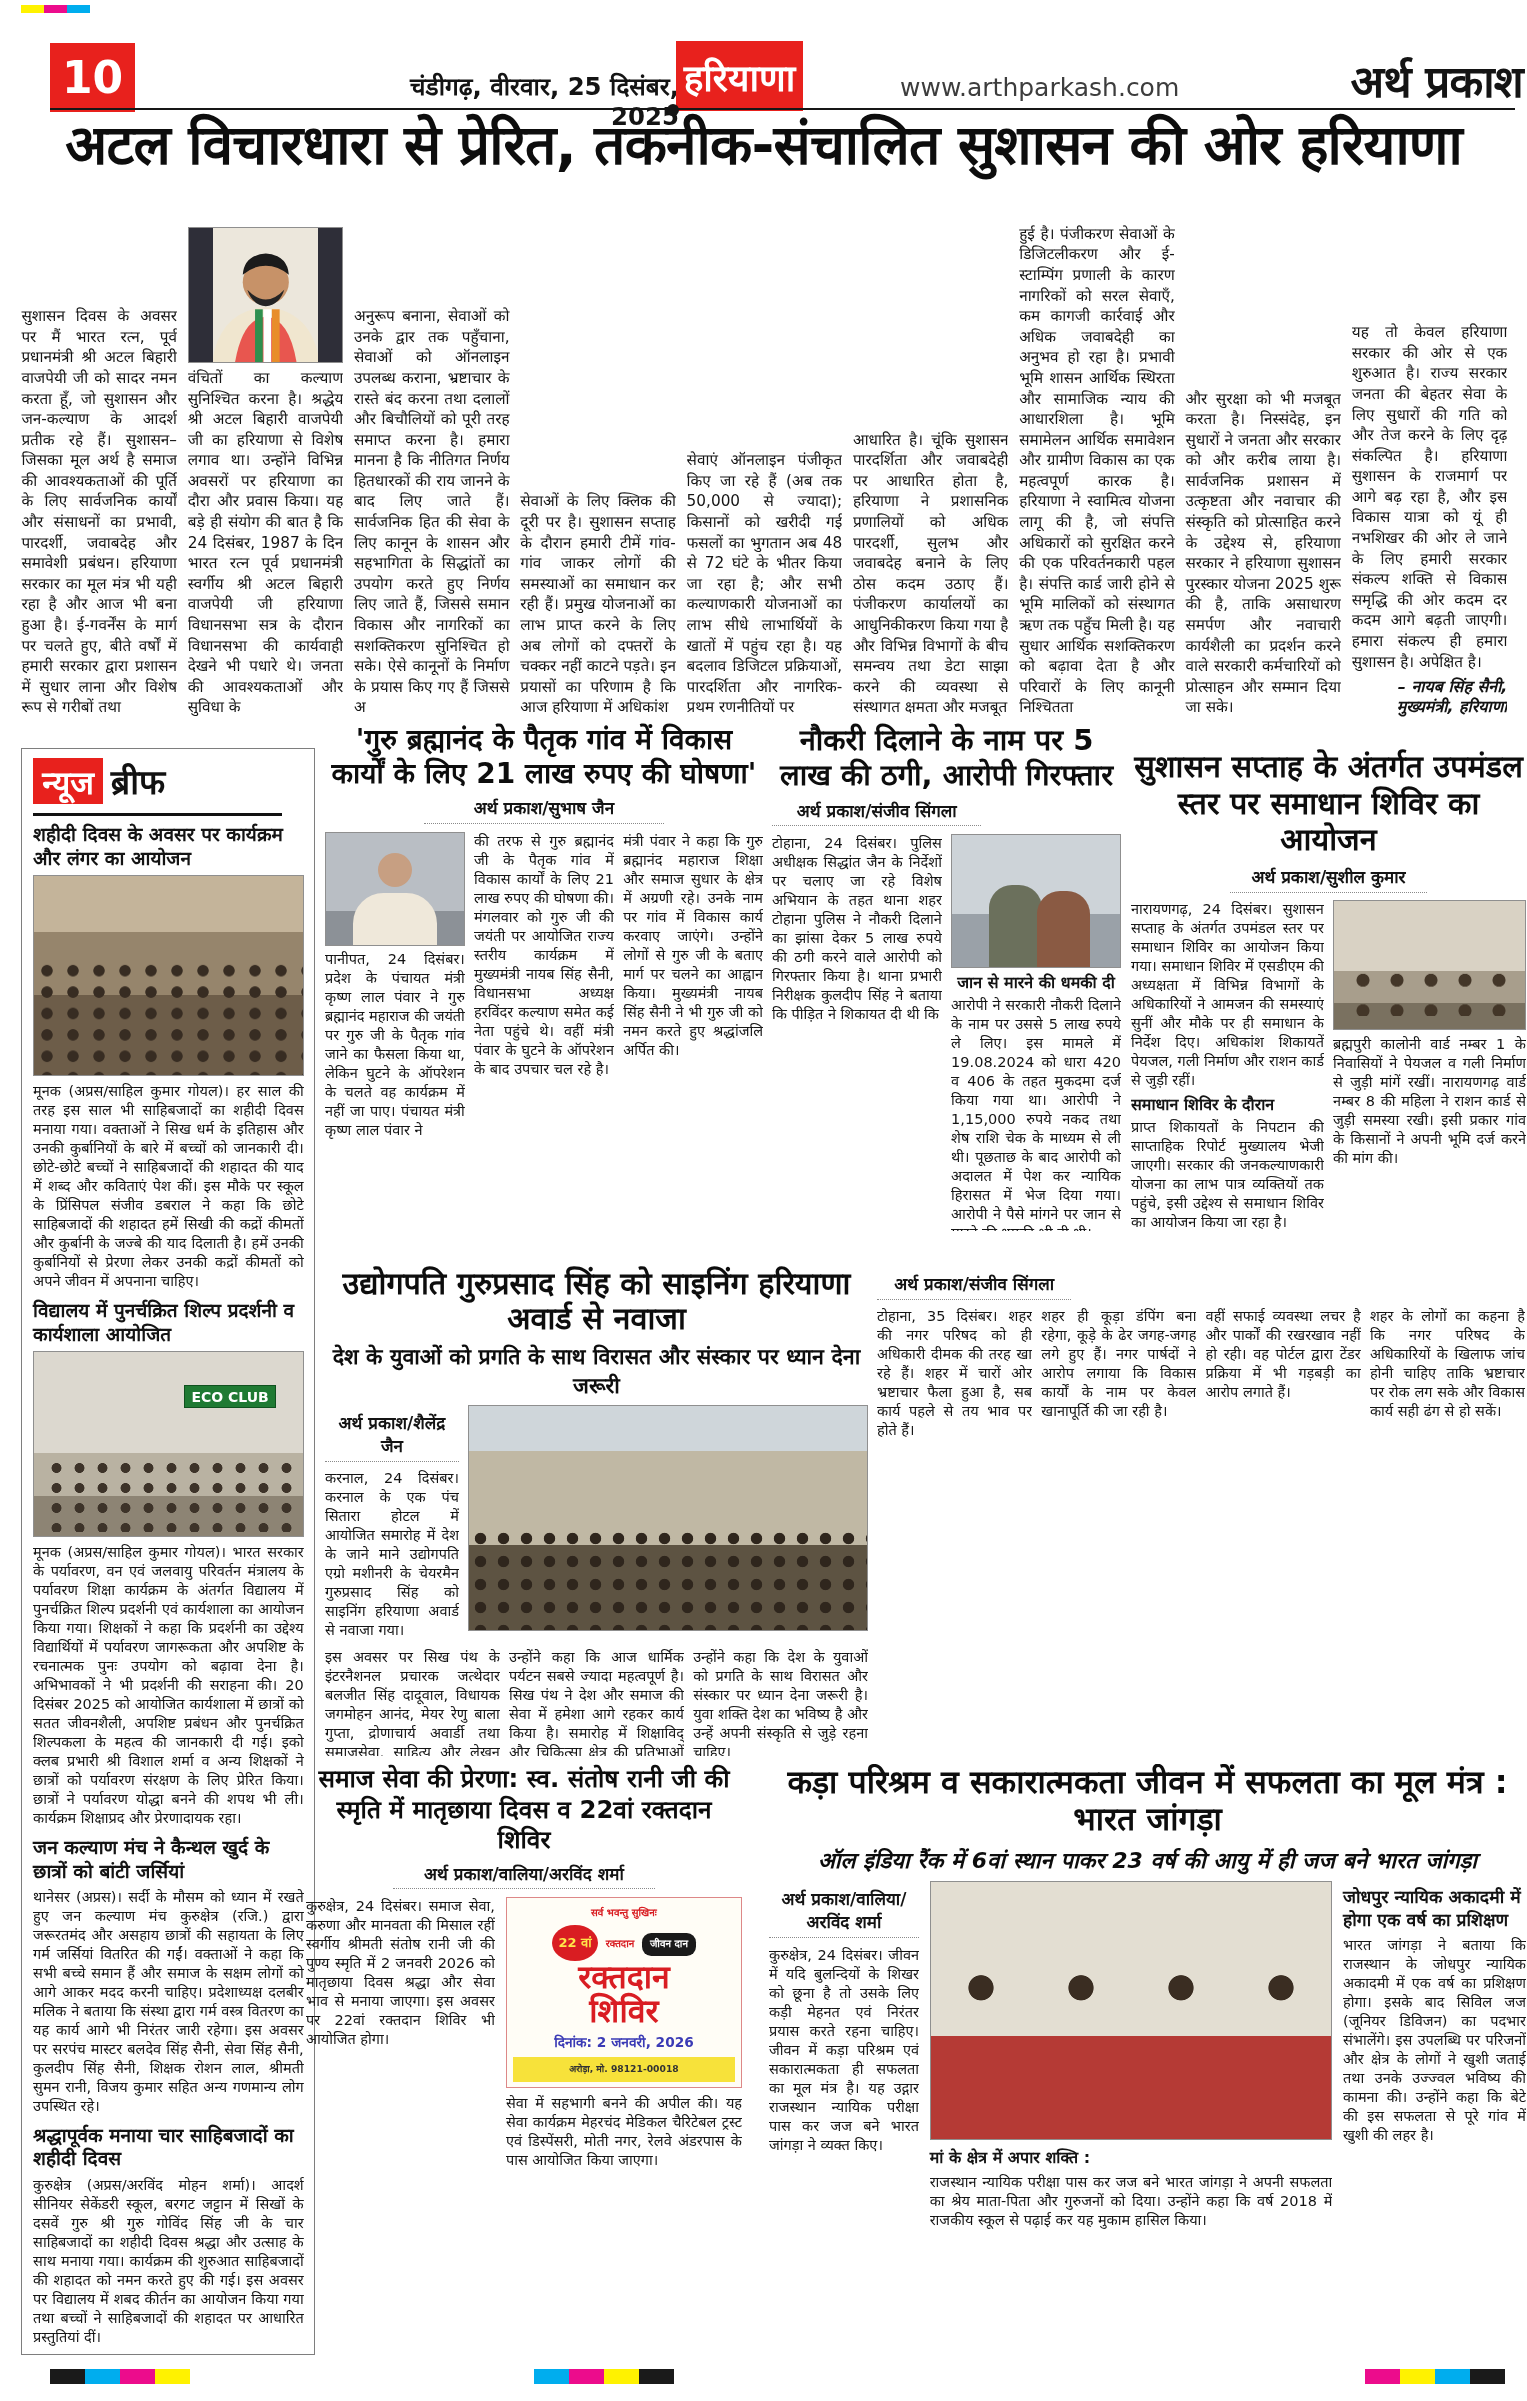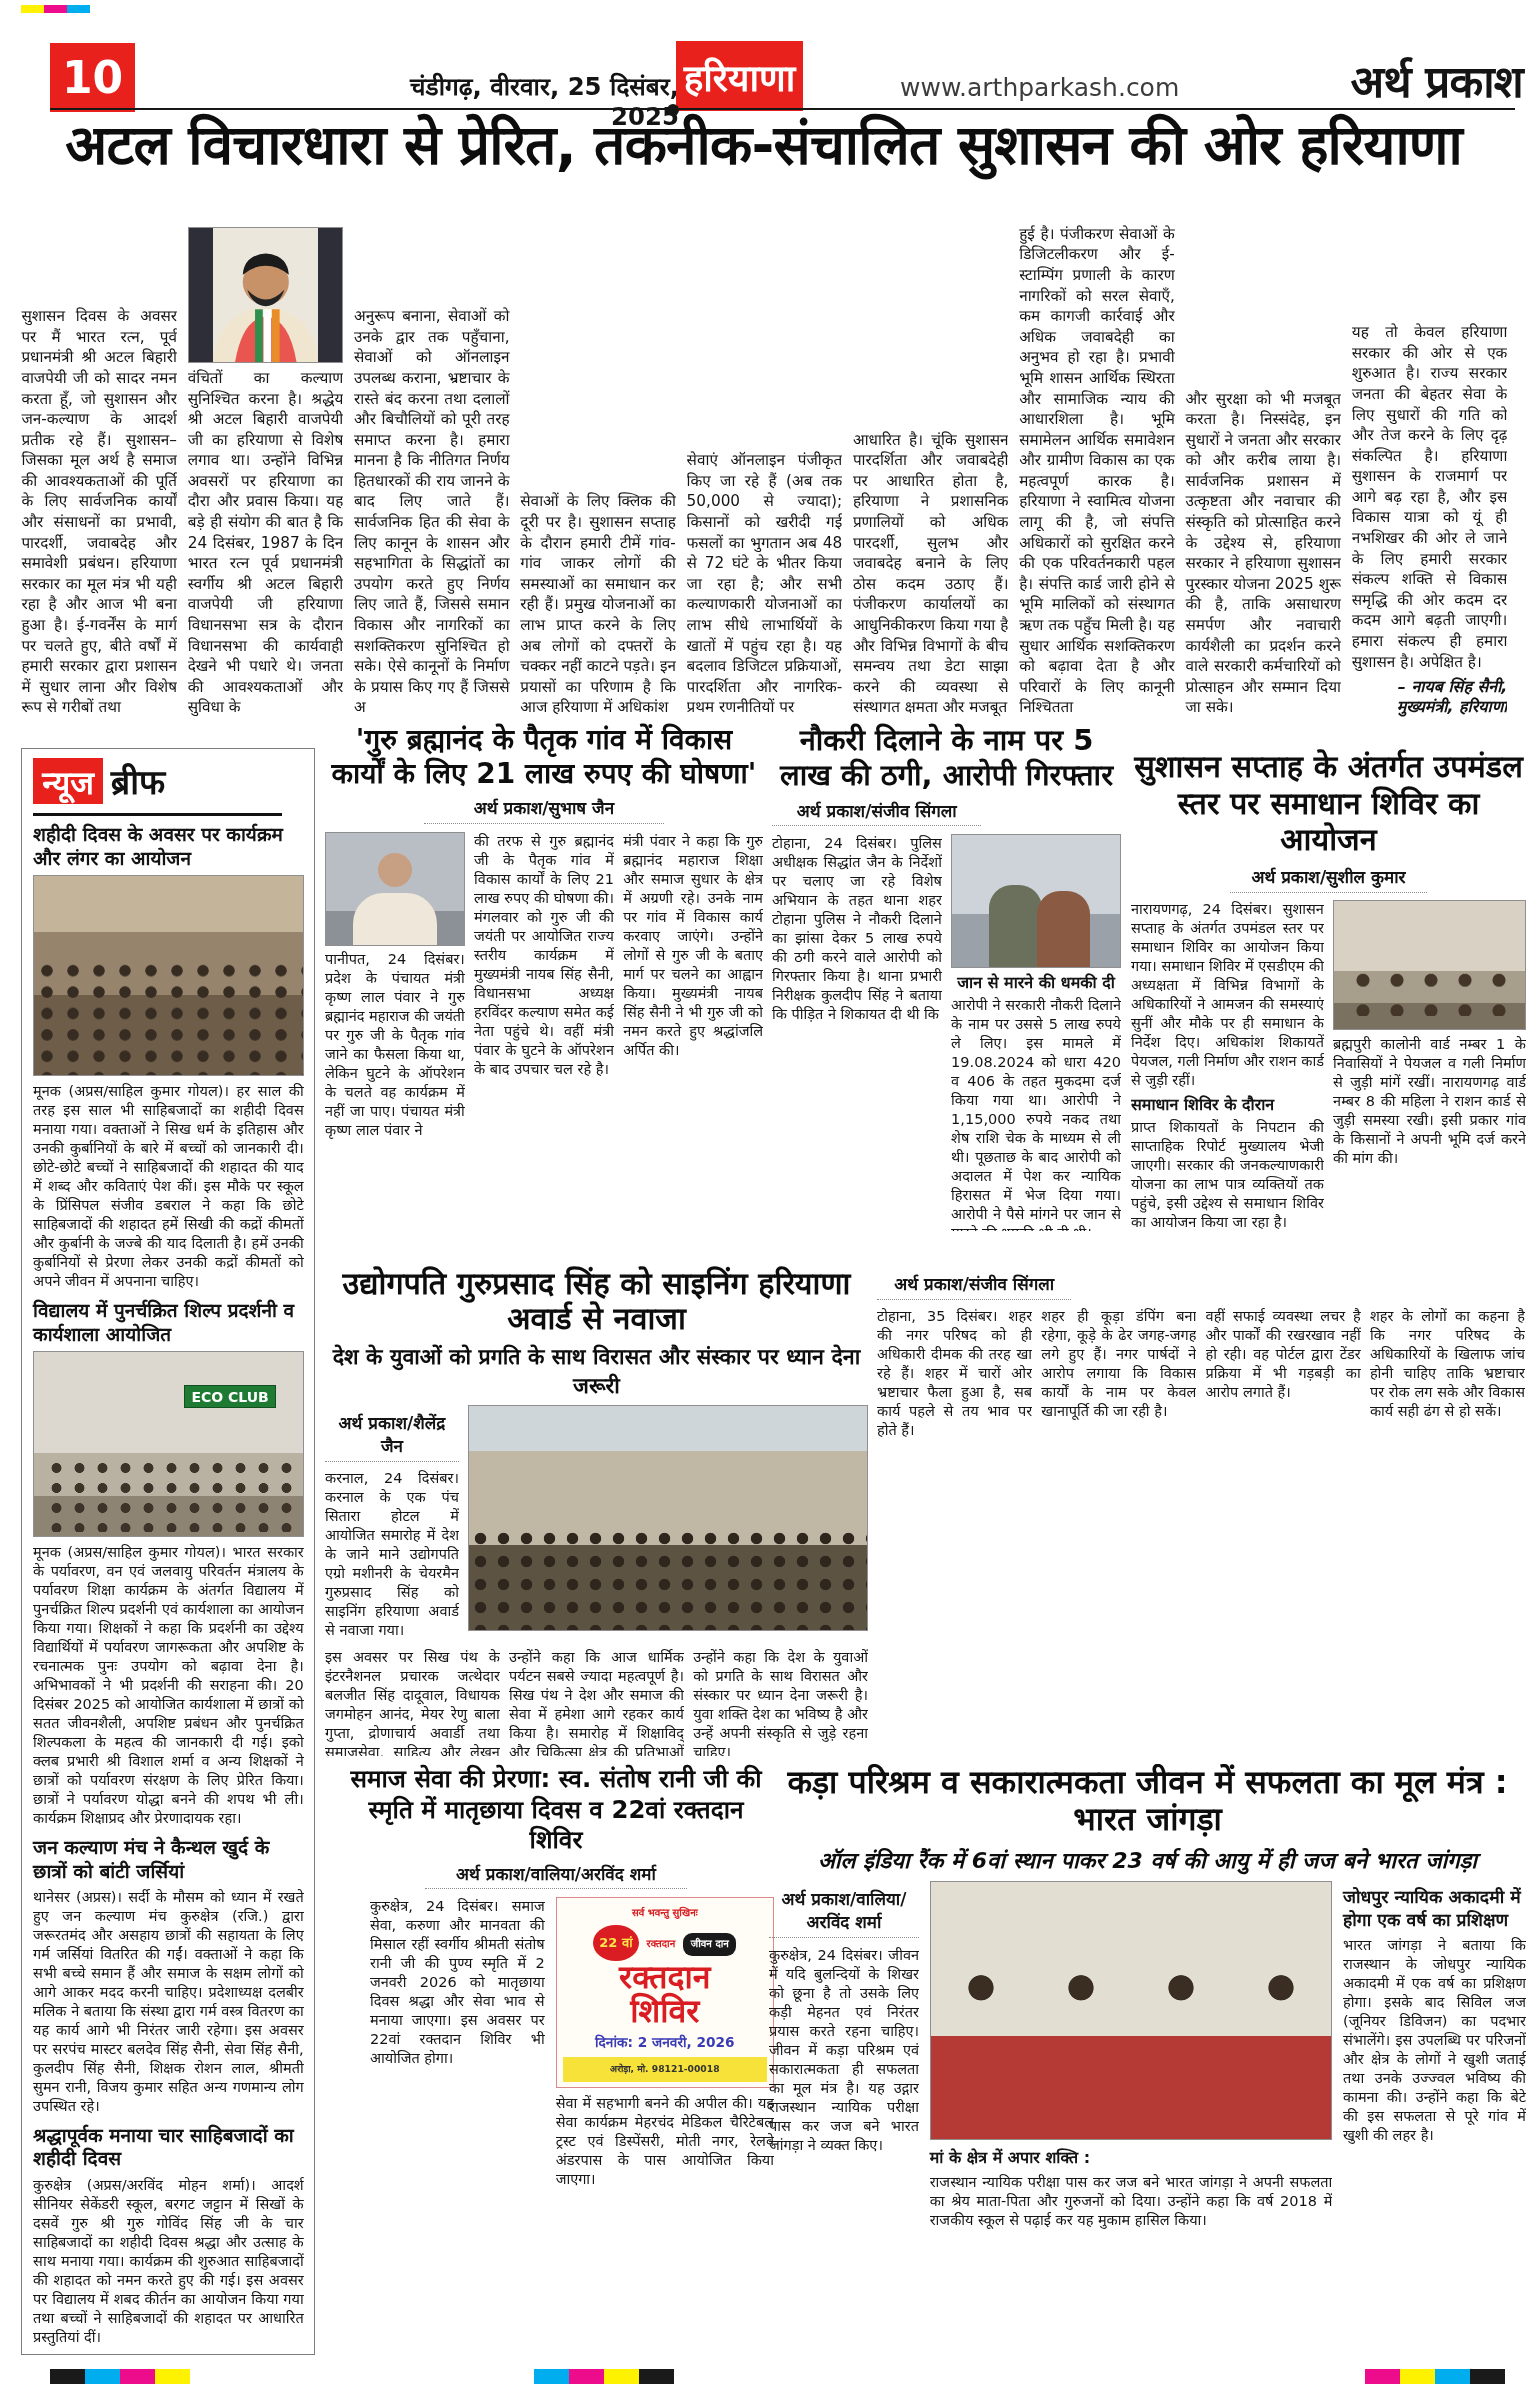--- a/index.html
+++ b/index.html
@@ -202,24 +202,24 @@
   <div class="abs" style="left:877px;top:1266px;width:648px;height:490px;overflow:hidden;">
     <div class="byline" style="width:30%;margin-left:0;">अर्थ प्रकाश/संजीव सिंगला</div>
     <div class="cols" style="gap:9.2px;height:328px;">
       <div class="col body-sm">टोहाना, 35 दिसंबर। शहर की नगर परिषद को ही अधिकारी दीमक की तरह खा रहे हैं। शहर में चारों ओर भ्रष्टाचार फैला हुआ है, सब कार्य पहले से तय भाव पर होते हैं।</div>
       <div class="col body-sm">शहर ही कूड़ा डंपिंग बना रहेगा, कूड़े के ढेर जगह-जगह लगे हुए हैं। नगर पार्षदों ने आरोप लगाया कि विकास कार्यों के नाम पर केवल खानापूर्ति की जा रही है।</div>
       <div class="col body-sm">वहीं सफाई व्यवस्था लचर है और पार्कों की रखरखाव नहीं हो रही। वह पोर्टल द्वारा टेंडर प्रक्रिया में भी गड़बड़ी का आरोप लगाते हैं।</div>
       <div class="col body-sm">शहर के लोगों का कहना है कि नगर परिषद के अधिकारियों के खिलाफ जांच होनी चाहिए ताकि भ्रष्टाचार पर रोक लग सके और विकास कार्य सही ढंग से हो सकें।</div>
     </div>
   </div>
 
-  <div class="abs" style="left:338px;top:1764px;width:436px;height:589px;overflow:hidden;">
+  <div class="abs" style="left:306px;top:1764px;width:436px;height:589px;overflow:hidden;">
     <div class="ah" style="font-size:24.4px;line-height:1.25;">समाज सेवा की प्रेरणा: स्व. संतोष रानी जी की स्मृति में मातृछाया दिवस व 22वां रक्तदान शिविर</div>
     <div class="byline" style="width:60%;">अर्थ प्रकाश/वालिया/अरविंद शर्मा</div>
-    <div class="cols" style="gap:11px;height:427px;margin-left:32px;">
+    <div class="cols" style="gap:11px;height:427px;">
       <div class="col body-sm">कुरुक्षेत्र, 24 दिसंबर। समाज सेवा, करुणा और मानवता की मिसाल रहीं स्वर्गीय श्रीमती संतोष रानी जी की पुण्य स्मृति में 2 जनवरी 2026 को मातृछाया दिवस श्रद्धा और सेवा भाव से मनाया जाएगा। इस अवसर पर 22वां रक्तदान शिविर भी आयोजित होगा।</div>
       <div class="col" style="flex:1.25;">
         <div class="poster">
           <div class="tiny">सर्व भवन्तु सुखिनः</div>
           <div>
             <span class="badge">22 वां</span>
             <span class="tiny">रक्तदान</span>
             <span class="tag">जीवन दान</span>
           </div>
           <div class="t-red">रक्तदान</div>

